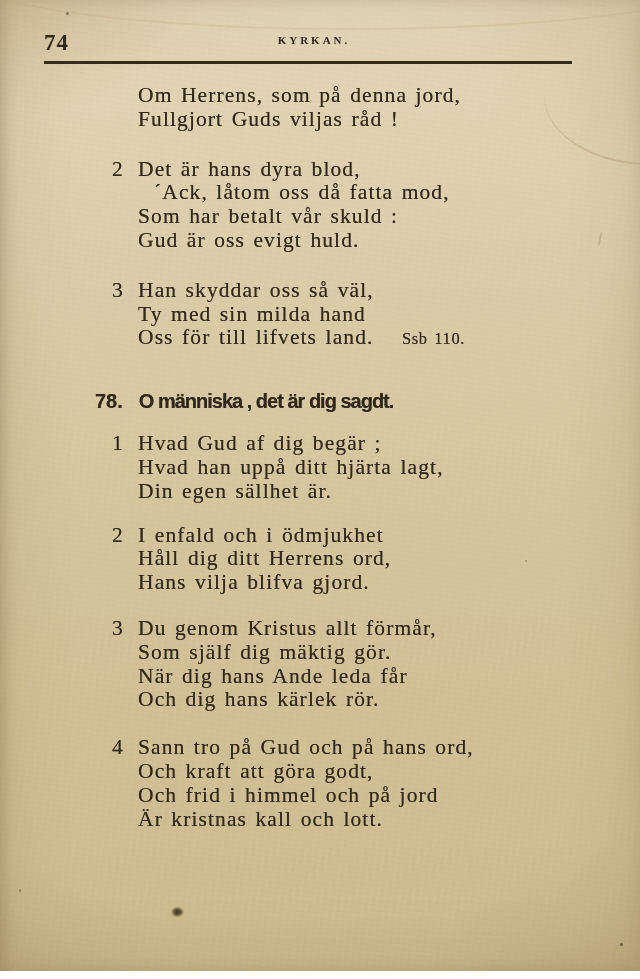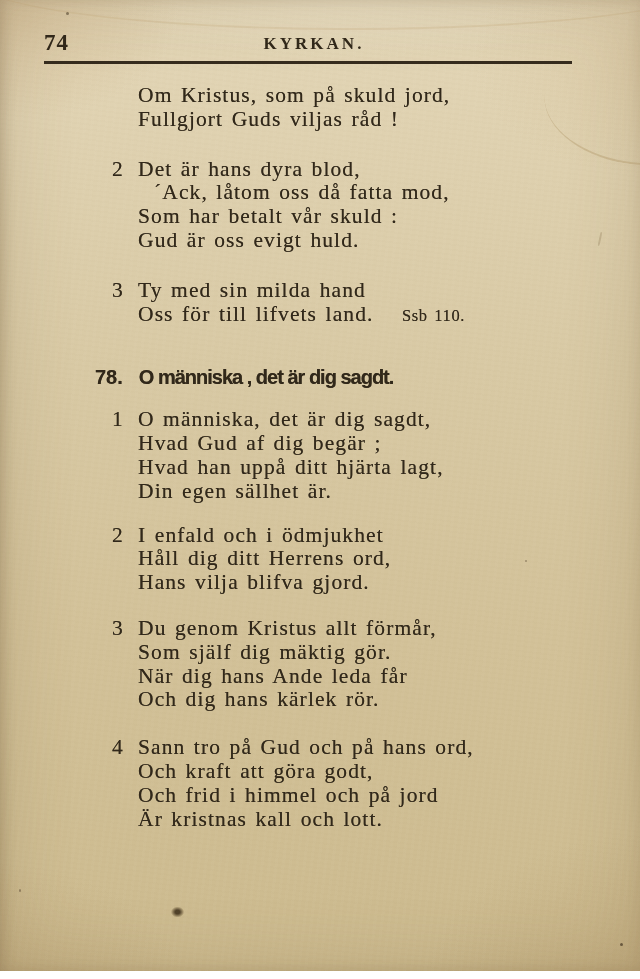--- a/index.html
+++ b/index.html
@@ -43,21 +43,21 @@
   .speck.s5{left:525px;top:560px;width:2px;height:2px;background:rgba(70,55,35,0.4);}
 
   
   .header{position:relative;margin:30px 68px 0 44px;height:26px;}
   .pagenum{
     position:absolute;left:0;top:0;
     font-size:23px;font-weight:bold;letter-spacing:1px;
   }
   .running-title{
     position:absolute;left:12px;right:0;top:4px;text-align:center;
-    font-size:17px;font-weight:bold;letter-spacing:3px;
+    font-size:11px;font-weight:bold;letter-spacing:3px;
   }
   .rule{margin:5px 0 0 44px;width:528px;height:0;border-top:3px solid var(--rule,#352b1d);}
 
   
   .stanza,.cont{
     position:relative;
     padding-left:138px;
     font-size:21.5px;
     line-height:23.8px;
     letter-spacing:1.1px;
@@ -104,48 +104,48 @@
   <div class="speck s4"></div>
   <div class="speck s5"></div>
 
   <div class="header">
     <span class="pagenum">74</span>
     <span class="running-title">KYRKAN.</span>
   </div>
   <div class="rule"></div>
 
   <div class="cont">
-    <div class="vline">Om Kristus, som på skuld jord,</div>
+    <div class="vline">Om Herrens, som på denna jord,</div>
     <div class="vline">Fullgjort Guds viljas råd !</div>
   </div>
 
   <div class="stanza m-s2">
     <span class="stz-num">2</span>
     <div class="vline">Det är hans dyra blod,</div>
     <div class="vline indent">´Ack, låtom oss då fatta mod,</div>
     <div class="vline">Som har betalt vår skuld :</div>
     <div class="vline">Gud är oss evigt huld.</div>
   </div>
 
   <div class="stanza m-s3">
     <span class="stz-num">3</span>
+    <div class="vline">Han skyddar oss så väl,</div>
     <div class="vline">Ty med sin milda hand</div>
     <div class="vline">
       <span>Oss för till lifvets land.</span>
       <span class="ref">Ssb 110.</span>
     </div>
   </div>
 
   <div class="hymn-heading">
     <span class="hnum">78.</span><span>O människa , det är dig sagdt.</span>
   </div>
 
   <div class="stanza m-v1">
     <span class="stz-num">1</span>
-    <div class="vline">O människa, det är dig sagdt,</div>
     <div class="vline">Hvad Gud af dig begär ;</div>
     <div class="vline">Hvad han uppå ditt hjärta lagt,</div>
     <div class="vline">Din egen sällhet är.</div>
   </div>
 
   <div class="stanza m-v2">
     <span class="stz-num">2</span>
     <div class="vline">I enfald och i ödmjukhet</div>
     <div class="vline">Håll dig ditt Herrens ord,</div>
     <div class="vline">Hans vilja blifva gjord.</div>

